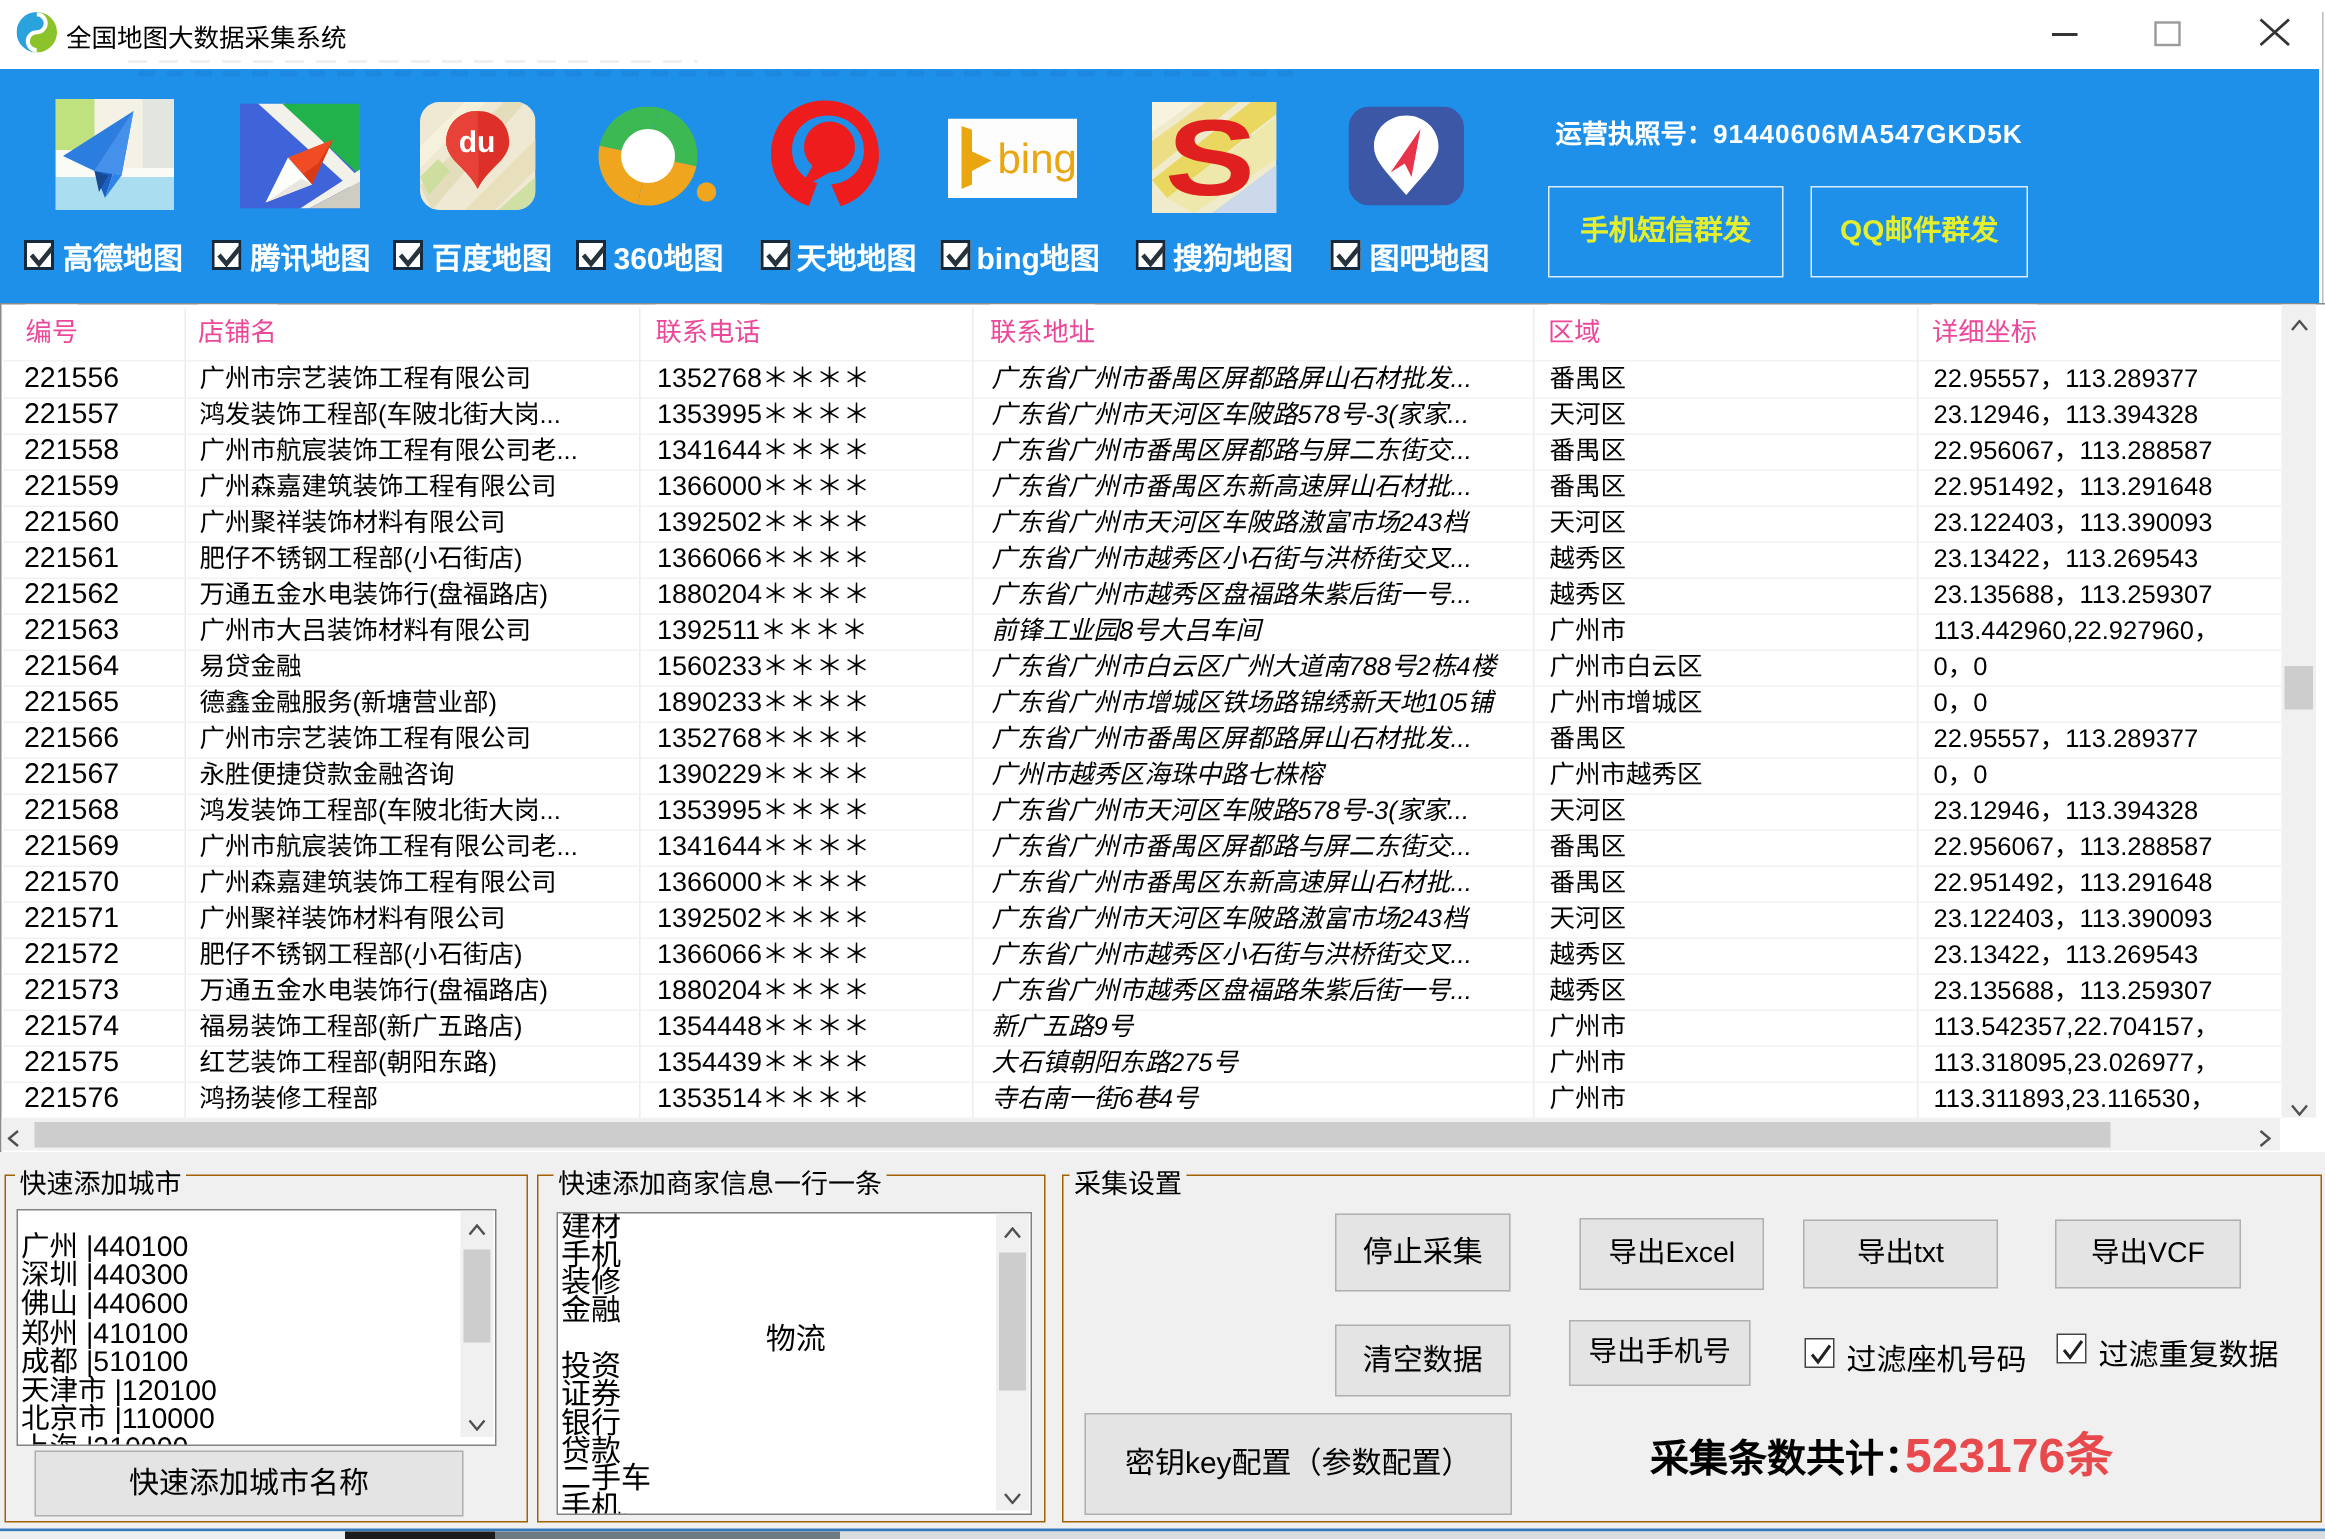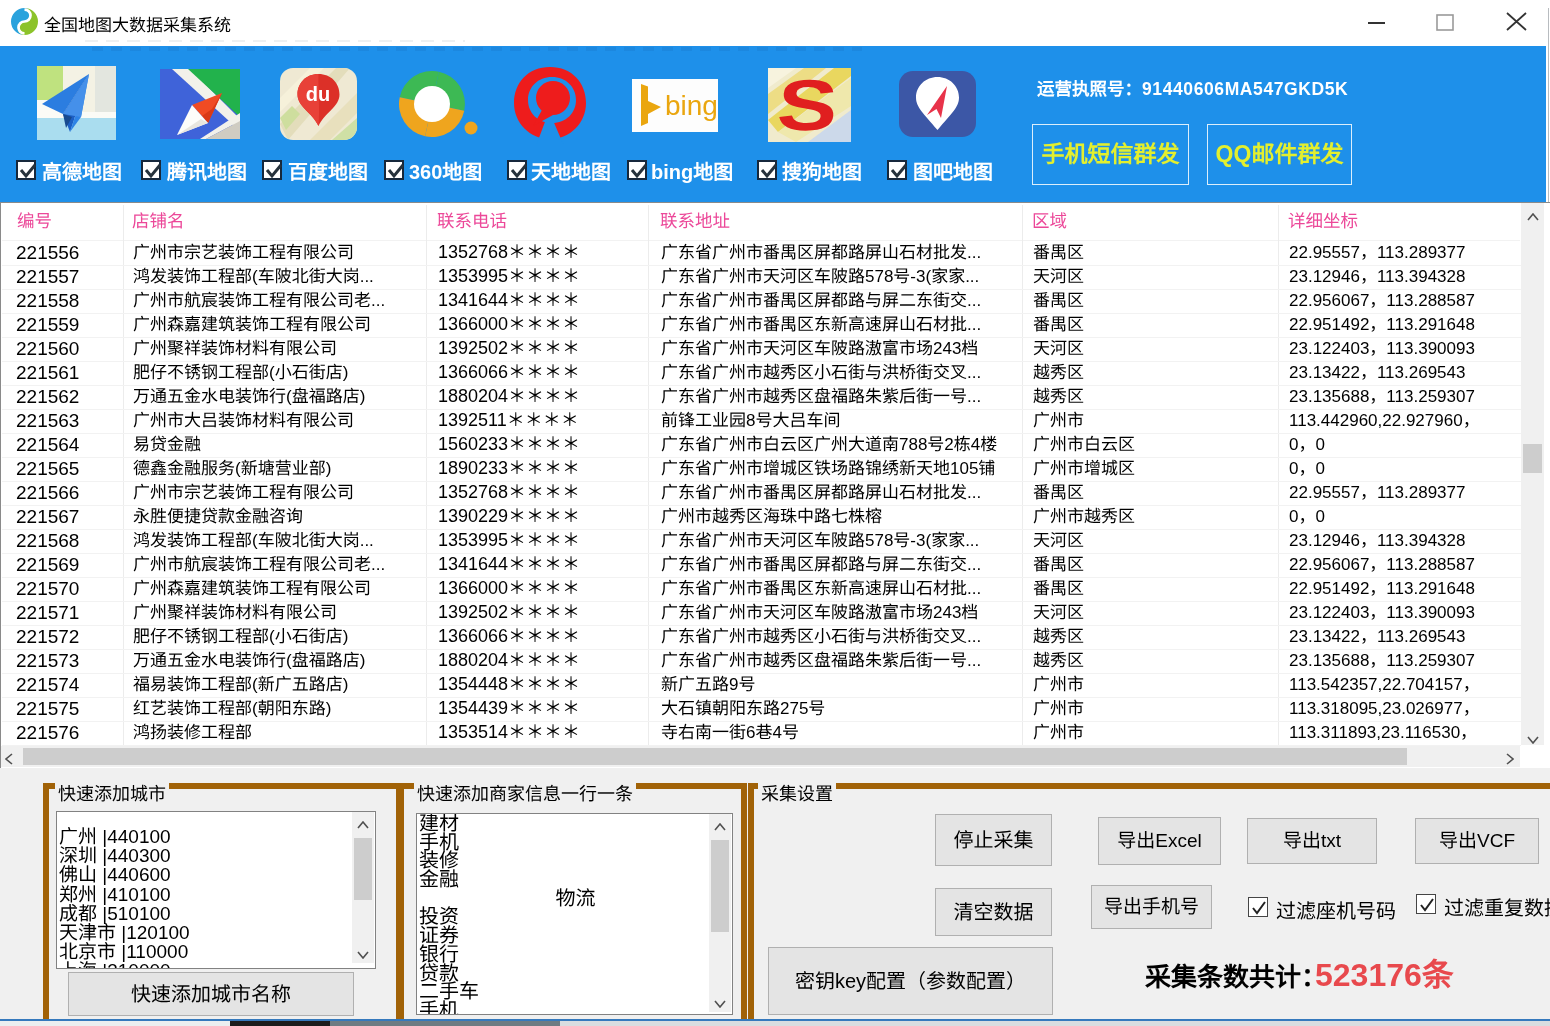--- a/index.html
+++ b/index.html
@@ -8,40 +8,40 @@
 #titlebar{position:absolute;left:0;top:0;width:1550px;height:46px;background:#fff;}
 #title{position:absolute;left:44px;top:11px;font-size:17px;color:#000;}
 .winbtn{position:absolute;top:0;height:44px;color:#222;}
 
 #toolbar{position:absolute;left:0;top:46px;width:1550px;height:156px;background:#1e90ea;}
 .chk{position:absolute;width:16px;height:16px;background:#fff;border:2px solid #16283c;}
 .chk svg{position:absolute;left:-2px;top:-3px;}
 .chklabel{position:absolute;top:110px;font-size:20px;font-weight:bold;color:#fff;white-space:nowrap;}
 
 #lic{position:absolute;left:1037px;top:29px;font-size:17.5px;font-weight:bold;color:#fff;white-space:nowrap;}
-.tbtn{position:absolute;top:78px;height:59px;border:1px solid #dceefb;color:#e3ef2e;font-size:23px;font-weight:bold;text-align:center;line-height:59px;}
+.tbtn{position:absolute;top:78px;height:59px;border:1px solid #dceefb;color:#e3ef2e;font-size:19px;font-weight:bold;text-align:center;line-height:59px;}
 #official{position:absolute;left:1404px;top:31px;color:#fff;font-size:24px;line-height:47px;white-space:nowrap;}
 
 #tablewrap{position:absolute;left:0;top:202px;width:1550px;height:566px;background:#fff;border-top:1px solid #8a8a8a;border-left:1px solid #8a8a8a;box-sizing:border-box;}
 .hcell{position:absolute;top:0;height:36px;line-height:36px;font-size:17.5px;color:#ec4899;white-space:nowrap;background:#fff;}
 .colline{position:absolute;top:2px;width:1px;height:541px;background:#ececec;}
 .row{position:absolute;left:1px;width:1519px;height:24px;border-bottom:1px solid #f2f2f2;}
 .c0{position:absolute;left:14px;top:0;height:24px;line-height:23px;font-size:19px;white-space:nowrap;}
 .c1{position:absolute;left:131px;top:0;height:24px;line-height:23px;font-size:17px;white-space:nowrap;}
 .c2{position:absolute;left:436px;top:0;height:24px;line-height:23px;font-size:18px;white-space:nowrap;}
-.c3{position:absolute;left:659px;top:0;height:24px;line-height:23px;font-size:17px;white-space:nowrap;}
+.c3{position:absolute;left:659px;top:0;height:24px;line-height:23px;font-size:17px;white-space:nowrap;font-style:italic;}
 .c4{position:absolute;left:1031px;top:0;height:24px;line-height:23px;font-size:17px;white-space:nowrap;}
 .c5{position:absolute;left:1287px;top:0;height:24px;line-height:23px;font-size:17px;white-space:nowrap;}
 
 .sb{position:absolute;background:#f0f0f0;}
 .sbthumb{position:absolute;background:#cdcdcd;}
 .arrow{position:absolute;color:#505050;font-size:13px;line-height:17px;text-align:center;}
 
 #bottom{position:absolute;left:0;top:768px;width:1550px;height:252px;background:#f0f0f0;}
-.grp{position:absolute;border:6px solid #a16207;margin-left:40px;}
+.grp{position:absolute;border:1px solid #a16207;}
 .grplabel{position:absolute;top:-10px;background:#f0f0f0;font-size:18px;color:#000;padding:0 3px;white-space:nowrap;}
 .listbox{position:absolute;background:#fff;border:1px solid #828282;}
 .btn{position:absolute;background:#e4e4e4;border:1px solid #b0b0b0;color:#000;text-align:center;}
 .cb2{position:absolute;width:18px;height:18px;background:#fff;border:1px solid #454545;}
 </style></head>
 <body>
 <div id="win">
   <div id="titlebar">
     <svg class="abs" style="left:11px;top:8px" width="27" height="27" viewBox="0 0 26 26">
         <path d="M13 0 A13 13 0 0 0 13 26 A6.5 6.5 0 0 1 13 13 A6.5 6.5 0 0 0 13 0 Z" fill="#2aa2dd"></path>

